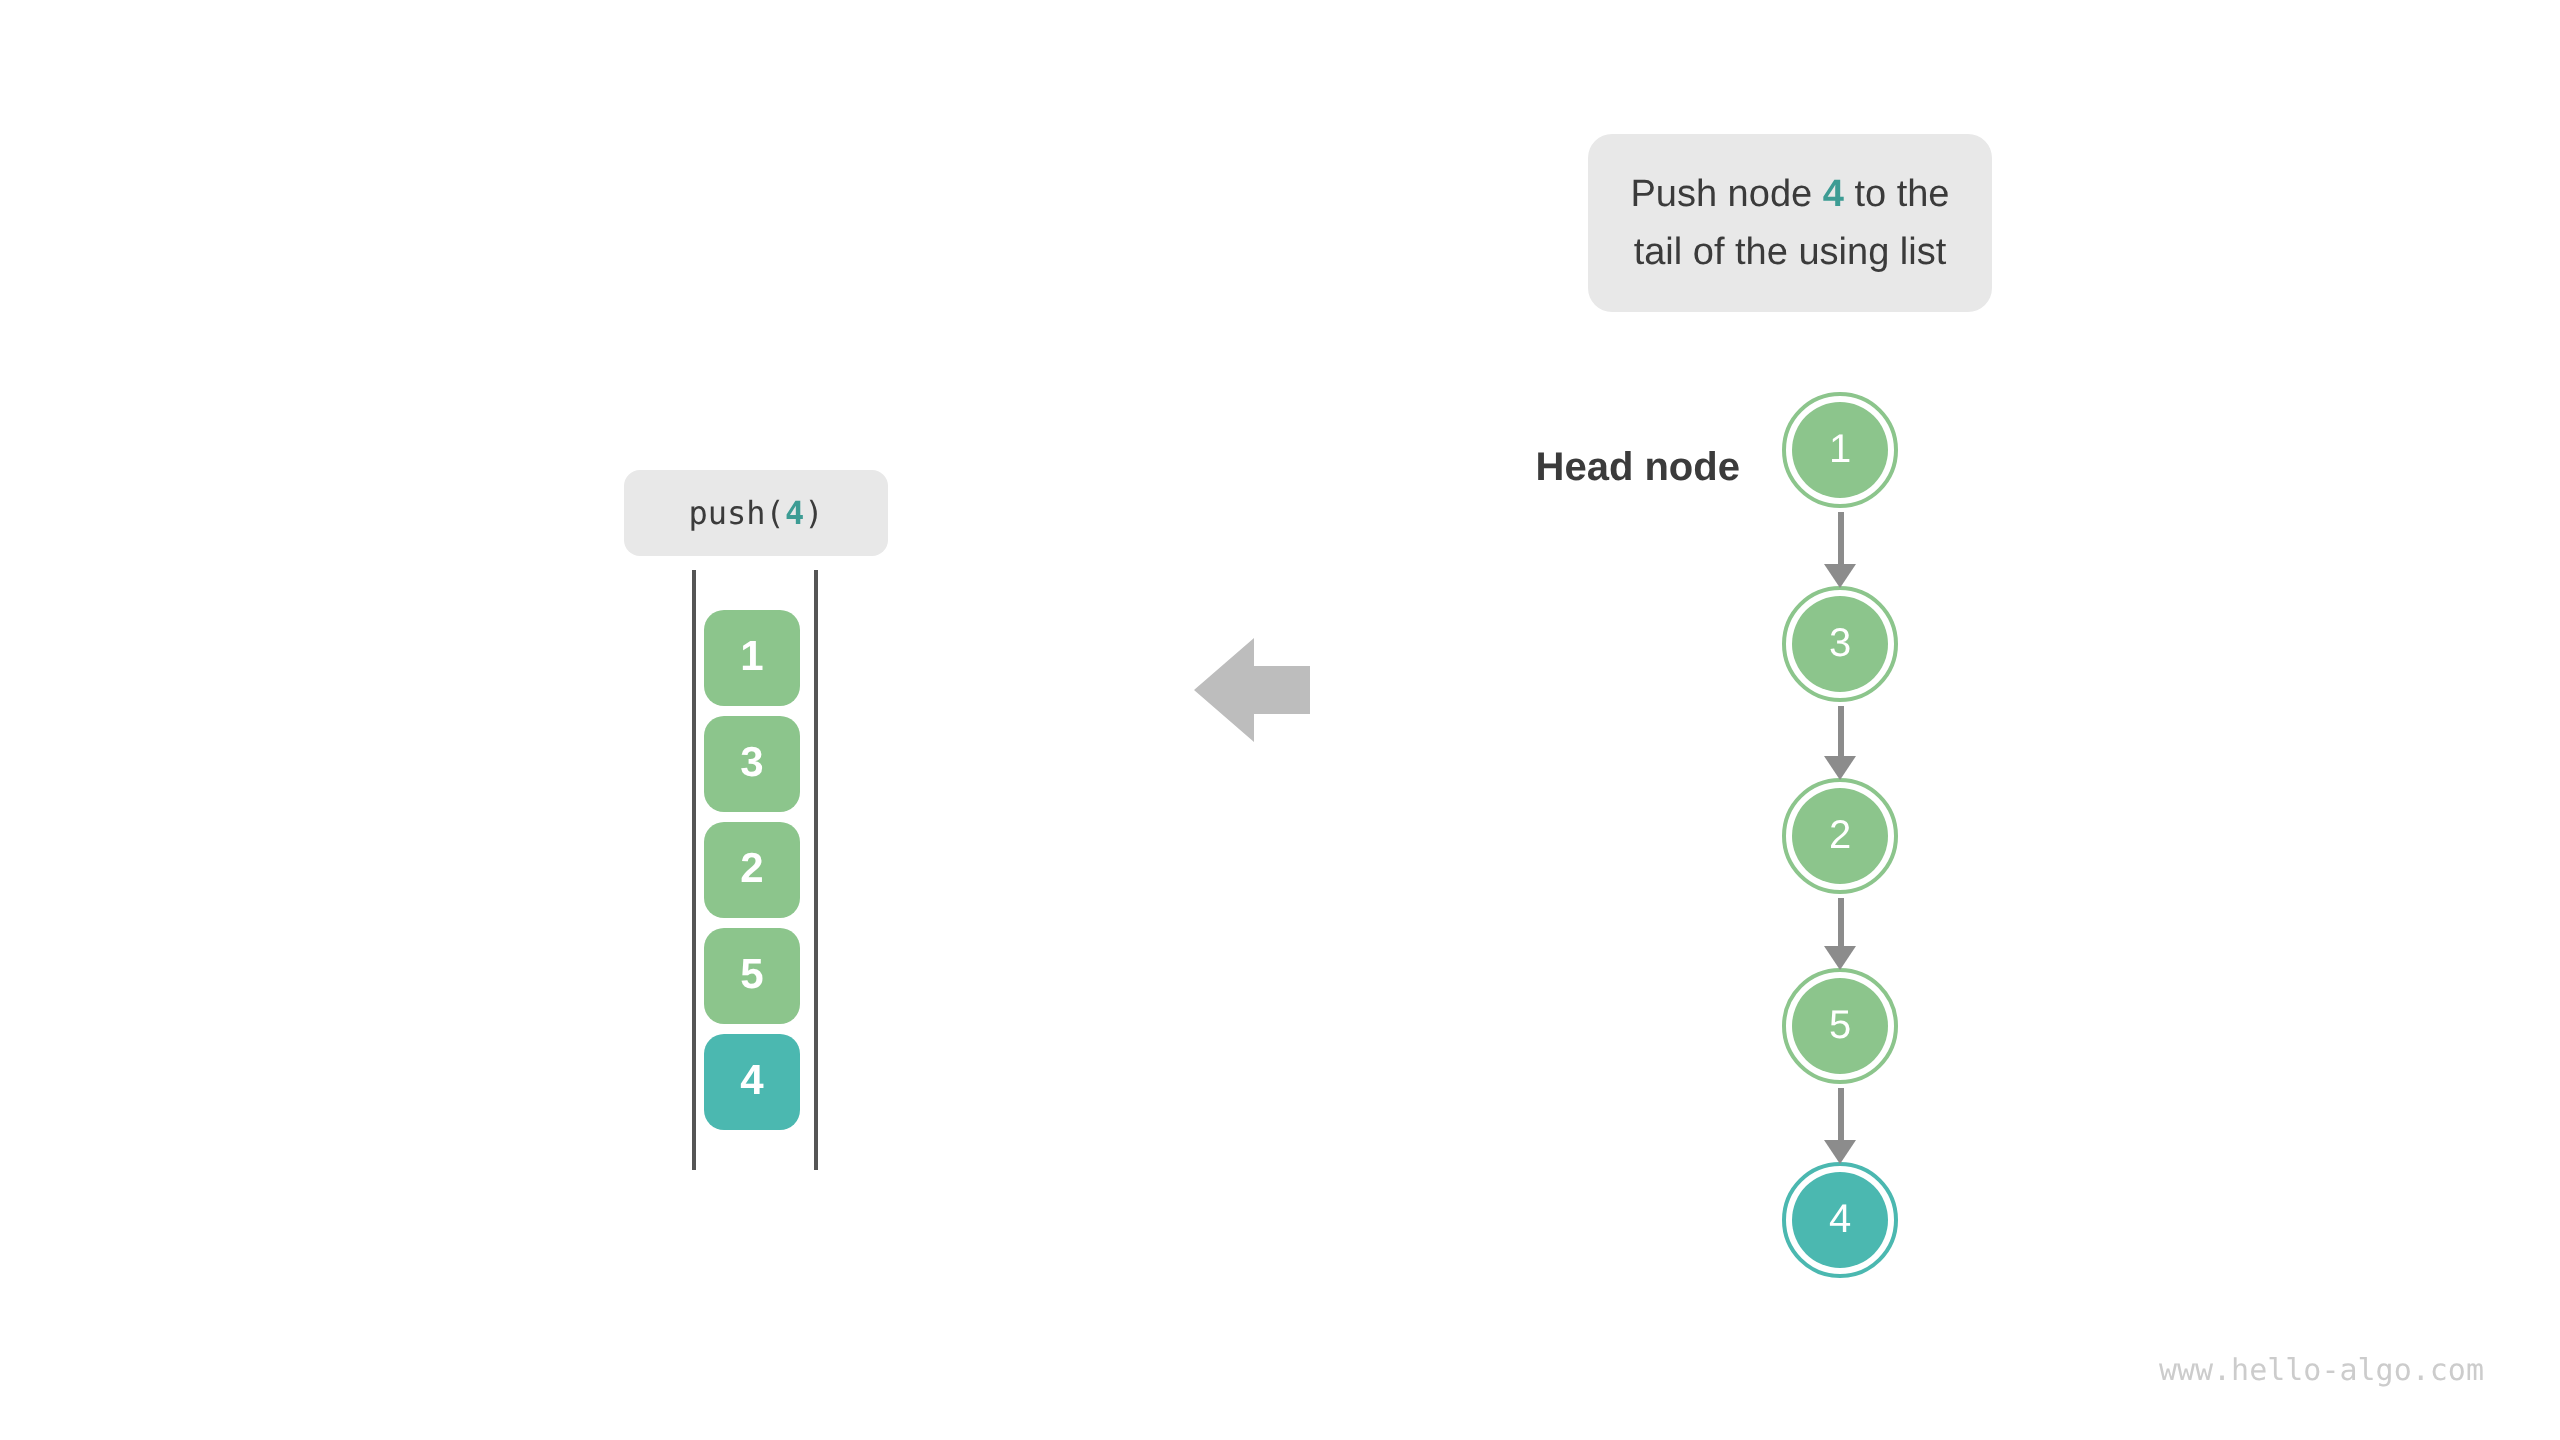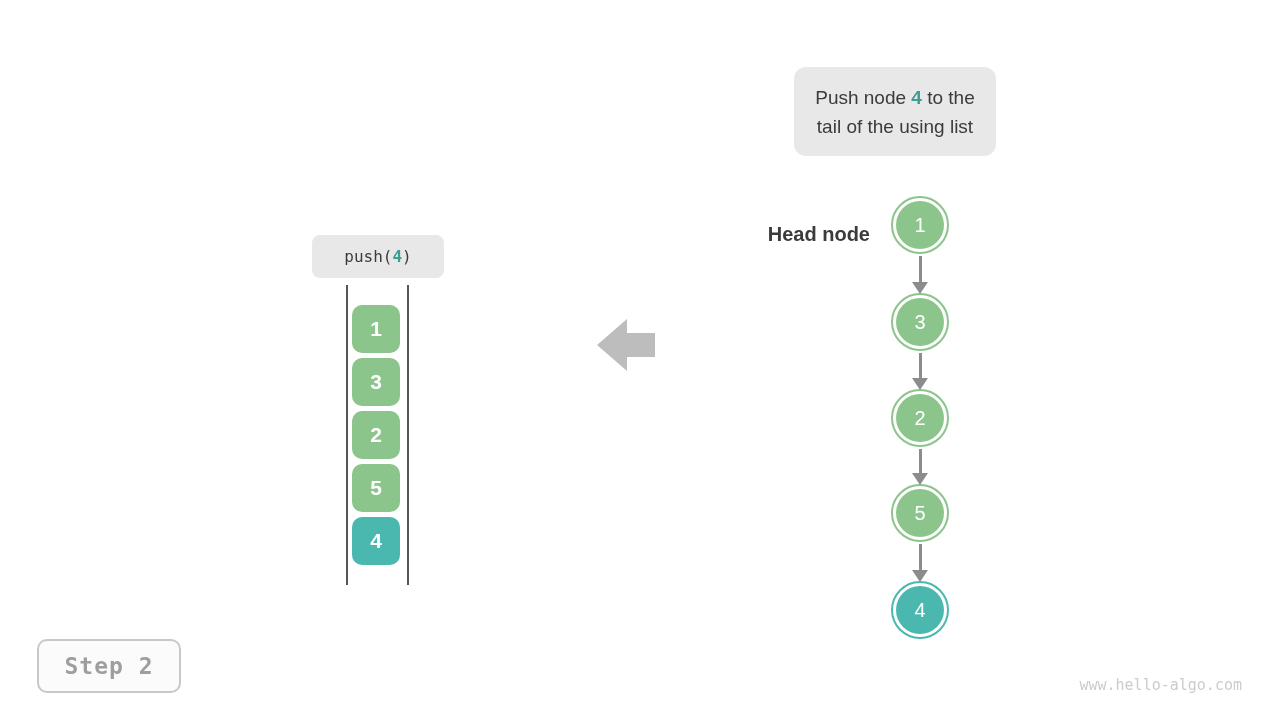--- a/index.html
+++ b/index.html
@@ -221,17 +221,16 @@
     </div>
   <div class="link-arrow a2">
       <div class="shaft"></div>
       <div class="head"></div>
     </div>
   <div class="link-arrow a3">
       <div class="shaft"></div>
       <div class="head"></div>
     </div>
 
-  <div class="step-badge">Step 2</div>
 
   <div class="watermark">www.hello-algo.com</div>
 
 </div>
 
 </body></html>

